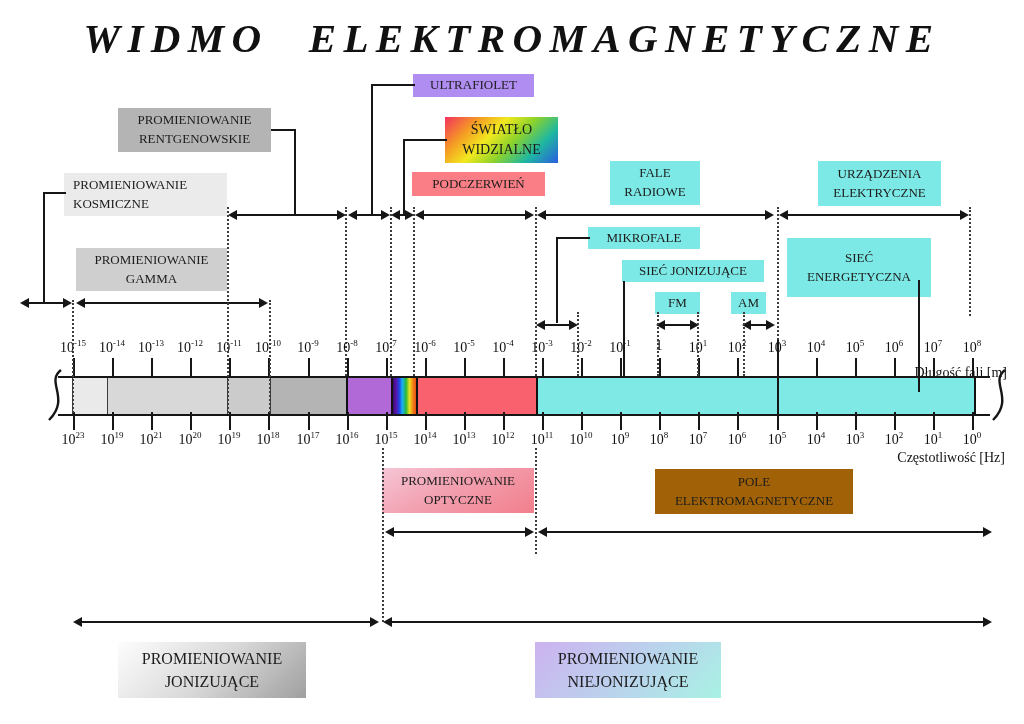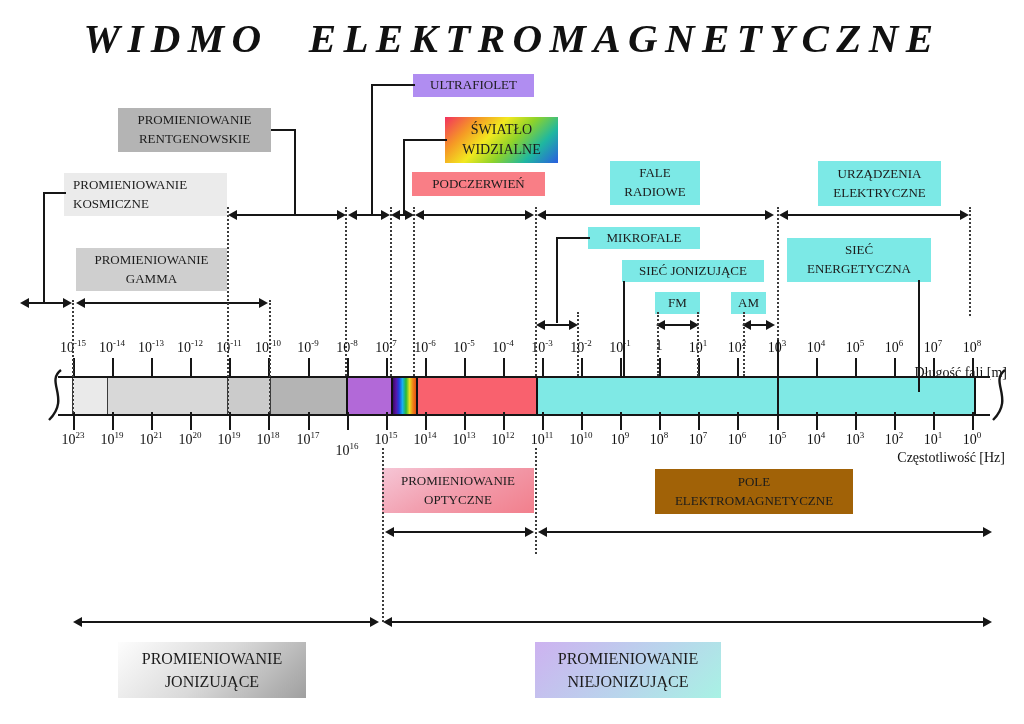--- a/index.html
+++ b/index.html
@@ -43,21 +43,21 @@
   <div class="box" style="left: 413px; top: 74px; width: 121px; height: 23px; background: rgb(176, 141, 241);">ULTRAFIOLET</div>
   <div class="box" style="left: 445px; top: 117px; width: 113px; height: 46px; font-size: 14px; background: linear-gradient(135deg, rgb(242, 49, 95) 0%, rgb(245, 154, 37) 22%, rgb(242, 232, 31) 40%, rgb(142, 211, 42) 58%, rgb(31, 183, 160) 78%, rgb(42, 93, 224) 100%);">ŚWIATŁO
 WIDZIALNE</div>
   <div class="box" style="left: 412px; top: 172px; width: 133px; height: 24px; background: rgb(249, 126, 134);">PODCZERWIEŃ</div>
   <div class="box" style="left: 610px; top: 161px; width: 90px; height: 44px; background: rgb(124, 233, 230);">FALE
 RADIOWE</div>
   <div class="box" style="left: 818px; top: 161px; width: 123px; height: 45px; background: rgb(124, 233, 230);">URZĄDZENIA
 ELEKTRYCZNE</div>
   <div class="box" style="left: 588px; top: 227px; width: 112px; height: 22px; background: rgb(124, 233, 230);">MIKROFALE</div>
   <div class="box" style="left: 622px; top: 260px; width: 142px; height: 22px; background: rgb(124, 233, 230);">SIEĆ JONIZUJĄCE</div>
-  <div class="box" style="left: 787px; top: 238px; width: 144px; height: 44px; background: rgb(124, 233, 230);">SIEĆ
+  <div class="box" style="left: 787px; top: 238px; width: 144px; height: 59px; background: rgb(124, 233, 230);">SIEĆ
 ENERGETYCZNA</div>
   <div class="box" style="left: 655px; top: 292px; width: 45px; height: 22px; background: rgb(124, 233, 230);">FM</div>
   <div class="box" style="left: 731px; top: 292px; width: 35px; height: 22px; background: rgb(124, 233, 230);">AM</div>
   <div class="box" style="left: 382px; top: 468px; width: 152px; height: 45px; background: linear-gradient(150deg, rgb(246, 198, 214) 0%, rgb(242, 160, 176) 45%, rgb(242, 127, 140) 100%);">PROMIENIOWANIE
 OPTYCZNE</div>
   <div class="box" style="left: 655px; top: 469px; width: 198px; height: 45px; background: #a16207;">POLE
 ELEKTROMAGNETYCZNE</div>
   <div class="box" style="left: 118px; top: 642px; width: 188px; height: 56px; font-size: 16px; background: linear-gradient(135deg, rgb(253, 253, 253) 0%, rgb(217, 217, 217) 50%, rgb(159, 159, 159) 100%);">PROMIENIOWANIE
 JONIZUJĄCE</div>
   <div class="box" style="left: 535px; top: 642px; width: 186px; height: 56px; font-size: 16px; background: linear-gradient(135deg, rgb(205, 178, 240) 0%, rgb(185, 212, 236) 55%, rgb(168, 242, 228) 100%);">PROMIENIOWANIE
@@ -109,21 +109,21 @@
       <div class="tick" style="left: 268px; top: 412px; height: 18px;"></div>
       <div class="ticklabel" style="left: 268px; top: 338px;">10<sup>-10</sup></div>
       <div class="ticklabel" style="left: 268px; top: 430px;">10<sup>18</sup></div>
       <div class="tick" style="left: 308px; top: 358px; height: 18px;"></div>
       <div class="tick" style="left: 308px; top: 412px; height: 18px;"></div>
       <div class="ticklabel" style="left: 308px; top: 338px;">10<sup>-9</sup></div>
       <div class="ticklabel" style="left: 308px; top: 430px;">10<sup>17</sup></div>
       <div class="tick" style="left: 347px; top: 358px; height: 18px;"></div>
       <div class="tick" style="left: 347px; top: 412px; height: 18px;"></div>
       <div class="ticklabel" style="left: 347px; top: 338px;">10<sup>-8</sup></div>
-      <div class="ticklabel" style="left: 347px; top: 430px; margin-top: 11px;">10<sup>16</sup></div>
+      <div class="ticklabel" style="left: 347px; top: 430px;">10<sup>16</sup></div>
       <div class="tick" style="left: 386px; top: 358px; height: 18px;"></div>
       <div class="tick" style="left: 386px; top: 412px; height: 18px;"></div>
       <div class="ticklabel" style="left: 386px; top: 338px;">10<sup>-7</sup></div>
       <div class="ticklabel" style="left: 386px; top: 430px;">10<sup>15</sup></div>
       <div class="tick" style="left: 425px; top: 358px; height: 18px;"></div>
       <div class="tick" style="left: 425px; top: 412px; height: 18px;"></div>
       <div class="ticklabel" style="left: 425px; top: 338px;">10<sup>-6</sup></div>
       <div class="ticklabel" style="left: 425px; top: 430px;">10<sup>14</sup></div>
       <div class="tick" style="left: 464px; top: 358px; height: 18px;"></div>
       <div class="tick" style="left: 464px; top: 412px; height: 18px;"></div>

